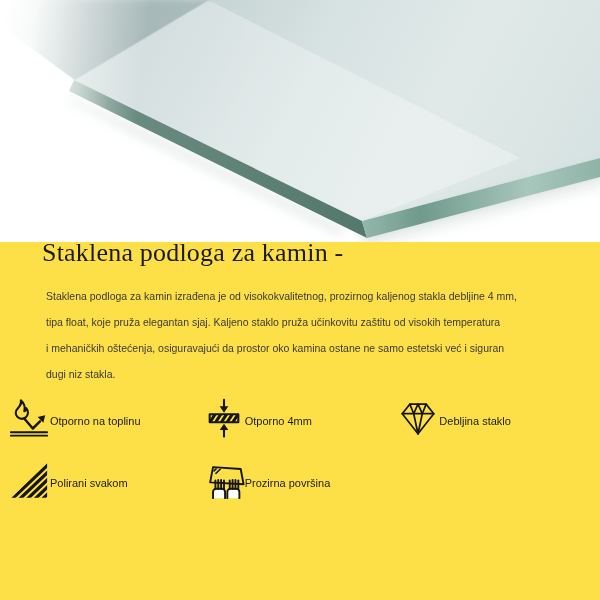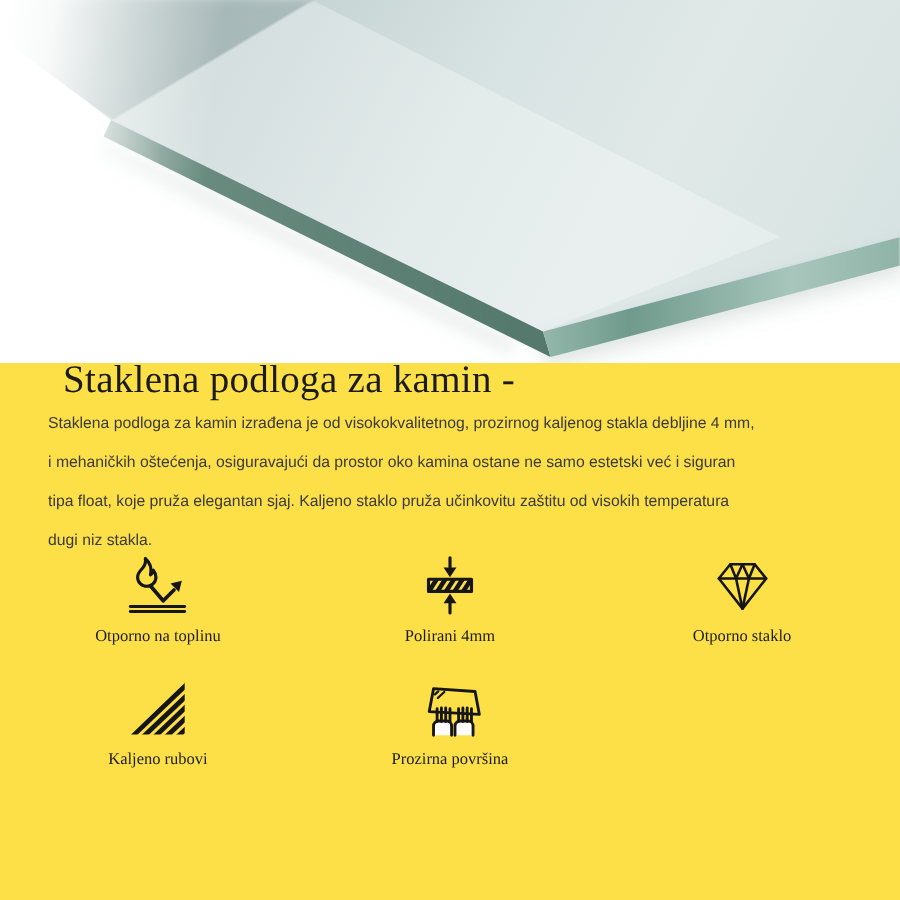--- a/index.html
+++ b/index.html
@@ -38,28 +38,28 @@
     transform:rotate(26deg);transform-origin:0 0;
     background:linear-gradient(to bottom,rgba(120,150,142,.22),rgba(255,255,255,0));filter:blur(5px);}
   .fade-left{
     background:linear-gradient(97deg,#fff 1%,rgba(255,255,255,.92) 6%,rgba(255,255,255,0) 24%);
   }
 
   
   .heading{margin:-6px 0 0;padding:0 40px 0 42px;
     font-family:"Liberation Serif","DejaVu Serif",serif;font-weight:400;
     font-size:26px;line-height:33px;color:#1b1b1b;letter-spacing:.2px;}
-  .para{margin:0;padding:0 44px 0 32px;color:#3a3a3a;
+  .para{margin:14px;padding:0 44px 0 32px;color:#3a3a3a;
     font-size:10.5px;line-height:26px;letter-spacing:0;}
   .para div{white-space:nowrap;}
 
   
   .features{margin-top:-4px;padding:0 8px;display:grid;
     grid-template-columns:repeat(3,1fr);row-gap:20px;}
-  .feature{display:flex;flex-direction:column;align-items:center;font-family:Liberation Serif, serif;}
+  .feature{display:flex;flex-direction:row;align-items:center;}
   .feature .icon-box{height:42px;display:flex;align-items:flex-end;justify-content:center;}
   .feature .label{margin-top:7px;font-size:11px;line-height:13px;color:#1c1c1c;}
   svg{display:block;}
 </style>
 </head>
 <body>
 
 <div class="page">
 
   <div class="hero">
@@ -72,22 +72,22 @@
     <div class="layer glass-edge-right"></div>
     <div class="layer fade-left"></div>
   </div>
 
   <h1 class="heading">
     <span>Staklena podloga za kamin -</span><br>
   </h1>
 
   <div class="para">
     <div>Staklena podloga za kamin izrađena je od visokokvalitetnog, prozirnog kaljenog stakla debljine 4 mm,</div>
+    <div>tipa float, koje pruža elegantan sjaj. Kaljeno staklo pruža učinkovitu zaštitu od visokih temperatura</div>
     <div>i mehaničkih oštećenja, osiguravajući da prostor oko kamina ostane ne samo estetski već i siguran</div>
-    <div>tipa float, koje pruža elegantan sjaj. Kaljeno staklo pruža učinkovitu zaštitu od visokih temperatura</div>
     <div>dugi niz stakla.</div>
   </div>
 
   <div class="features">
 
     <div class="feature">
       <div class="icon-box">
         <svg width="42" height="42" viewBox="0 0 44 44" fill="none" stroke="#161616" stroke-width="2.2" stroke-linecap="round" stroke-linejoin="round">
           <path d="M13.5 3.5c.6 3-.4 5-2 6.8-1.7 1.9-3.4 3.6-3.4 6.2a6.4 6.4 0 0 0 12.8 0c0-1.8-.7-3.5-1.8-4.8-.1 1.5-.8 2.6-2 3.2.9-3.6.2-8-3.6-11.4z"></path>
           <polyline points="17,22.5 26,33 33.5,25.5" stroke-width="2.6"></polyline>
@@ -115,58 +115,58 @@
             <line x1="29" y1="30" x2="38" y2="16"></line>
               <line x1="35" y1="30" x2="44" y2="16"></line>
           </g>
           <rect x="7" y="18" width="30" height="8.5"></rect>
           <line x1="22" y1="3" x2="22" y2="9.5"></line>
           <polygon points="22,16.5 17.5,9.8 26.5,9.8" fill="#161616" stroke="none"></polygon>
           <line x1="22" y1="41.5" x2="22" y2="35"></line>
           <polygon points="22,28 17.5,34.7 26.5,34.7" fill="#161616" stroke="none"></polygon>
         </svg>
       </div>
-      <div class="label">Polirani 4mm</div>
+      <div class="label">Otporno 4mm</div>
     </div>
 
 
     <div class="feature">
       <div class="icon-box">
         <svg width="42" height="42" viewBox="0 0 44 44" fill="none" stroke="#161616" stroke-width="1.8" stroke-linecap="round" stroke-linejoin="round">
           <polygon points="13.5,7.5 30.5,7.5 38.5,17.5 22,38.5 5.5,17.5"></polygon>
           <line x1="5.5" y1="17.5" x2="38.5" y2="17.5"></line>
           <line x1="13.5" y1="7.5" x2="17.5" y2="17.5"></line>
           <line x1="30.5" y1="7.5" x2="26.5" y2="17.5"></line>
           <line x1="22" y1="7.5" x2="17.5" y2="17.5"></line>
           <line x1="22" y1="7.5" x2="26.5" y2="17.5"></line>
           <line x1="17.5" y1="17.5" x2="22" y2="38.5"></line>
           <line x1="26.5" y1="17.5" x2="22" y2="38.5"></line>
         </svg>
       </div>
-      <div class="label">Otporno staklo</div>
+      <div class="label">Debljina staklo</div>
     </div>
 
     <div class="feature">
       <div class="icon-box">
         <svg width="42" height="42" viewBox="0 0 44 44" fill="none" stroke="#161616" stroke-linecap="round">
           <defs>
               <clipPath id="triclip">
                 <polygon points="3.5,40.5 41,40.5 41,4"></polygon>
               </clipPath>
             </defs>
           <g clip-path="url(#triclip)" stroke-width="3.4">
             <line x1="1" y1="45" x2="43" y2="5"></line>
             <line x1="9" y1="45" x2="51" y2="5"></line>
             <line x1="17" y1="45" x2="59" y2="5"></line>
             <line x1="25" y1="45" x2="67" y2="5"></line>
             <line x1="33" y1="45" x2="75" y2="5"></line>
           </g>
         </svg>
       </div>
-      <div class="label">Kaljeno rubovi</div>
+      <div class="label">Polirani svakom</div>
     </div>
 
     <div class="feature">
       <div class="icon-box">
         <svg width="42" height="42" viewBox="0 0 44 44" fill="none" stroke="#161616" stroke-width="2" stroke-linecap="round" stroke-linejoin="round">
           <polygon points="10.5,8.5 39.5,10.5 42.5,26.5 7.5,24.5"></polygon>
           <line x1="13.5" y1="15" x2="18" y2="10.8" stroke-width="1.6"></line>
           <line x1="11.5" y1="12.5" x2="13.8" y2="10.4" stroke-width="1.6"></line>
           <path d="M10.5 41 V34.5 a3.4 3.4 0 0 1 3.4 -3.4 h5.8 a3.4 3.4 0 0 1 3.4 3.4 V41" fill="#ffffff"></path>
           <line x1="13" y1="22.5" x2="13" y2="31.5"></line>

